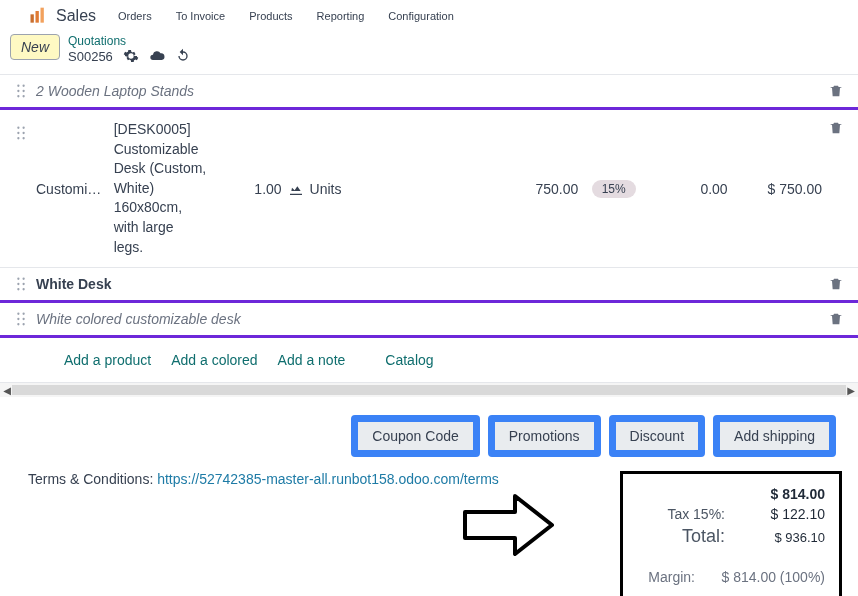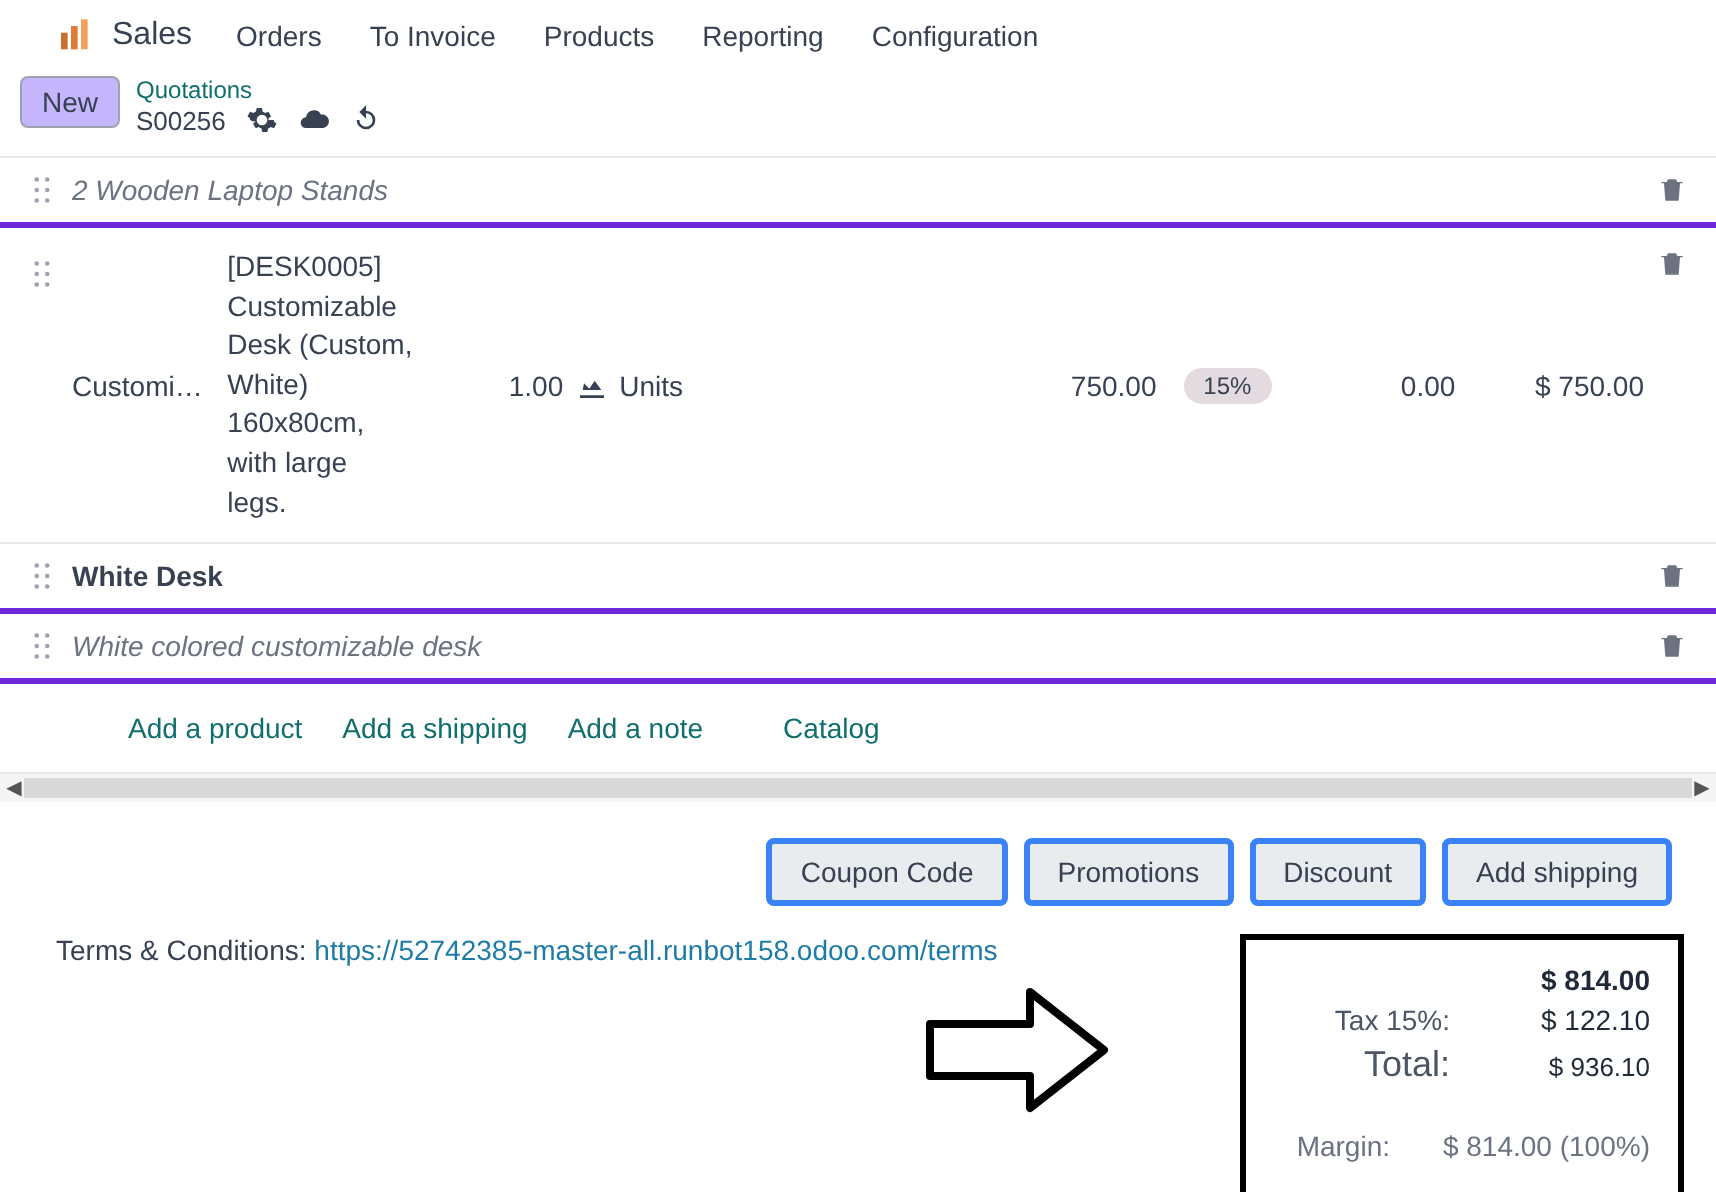--- a/index.html
+++ b/index.html
@@ -25,39 +25,40 @@
   }
   .appname {
     font-size: 16px;
     color: #374151;
     margin-right: 6px;
   }
   .topnav a.navlink {
     color: #374151;
     text-decoration: none;
     padding: 4px 8px;
-    font-size: 14px;
+    font-size: 11px;
     cursor: pointer;
   }
   
   .crumbrow {
     display: flex;
     align-items: flex-start;
     padding: 4px 10px 10px 10px;
     gap: 8px;
     border-bottom: 1px solid #e5e7eb;
   }
   .newbtn {
-    background: #c4b5fd;
+    background: #fef9c3;
     border: 1px solid #9ca3af;
     border-radius: 4px;
     padding: 4px 10px;
     font-size: 14px;
     cursor: pointer;
     color: #374151;
+    font-style: italic;
   }
   .crumbs { display: flex; flex-direction: column; }
   .crumb-top {
     color: #0f6e6e;
     font-size: 12px;
     cursor: pointer;
   }
   .crumb-bot {
     display: flex;
     align-items: center;
@@ -143,21 +144,21 @@
   .scrollstrip .track { flex:1; height:10px; background:#d9d9d9; }
   
   .btnbar {
     display: flex;
     justify-content: flex-end;
     gap: 8px;
     padding: 18px 22px 10px 22px;
   }
   .btnbar button {
     background: #e9ecef;
-    border: 3px solid #3b82f6;
+    border: 7px solid #3b82f6;
     border-radius: 4px;
     padding: 6px 14px;
     font-size: 14px;
     color: #374151;
     cursor: pointer;
   }
   
   .bottom {
     display: flex;
     padding: 4px 16px 0 28px;
@@ -295,21 +296,21 @@
       <circle cx="8" cy="14" r="1.3"></circle>
     </svg>
   <span class="label">White colored customizable desk</span>
   <svg class="trash" viewBox="0 0 24 24">
       <path d="M6 7h12l-1 13H7L6 7zm3-3h6l1 2H8l1-2zM4 6h16v1H4z"></path>
     </svg>
 </div>
 
 <div class="addrow">
   <a>Add a product</a>
-  <a>Add a shipping</a>
+  <a>Add a colored</a>
   <a>Add a note</a>
   <a class="catalog">Catalog</a>
 </div>
 
 <div class="scrollstrip">
   <span class="arrow">◀</span>
   <div class="track"></div>
   <span class="arrow">▶</span>
 </div>
 

